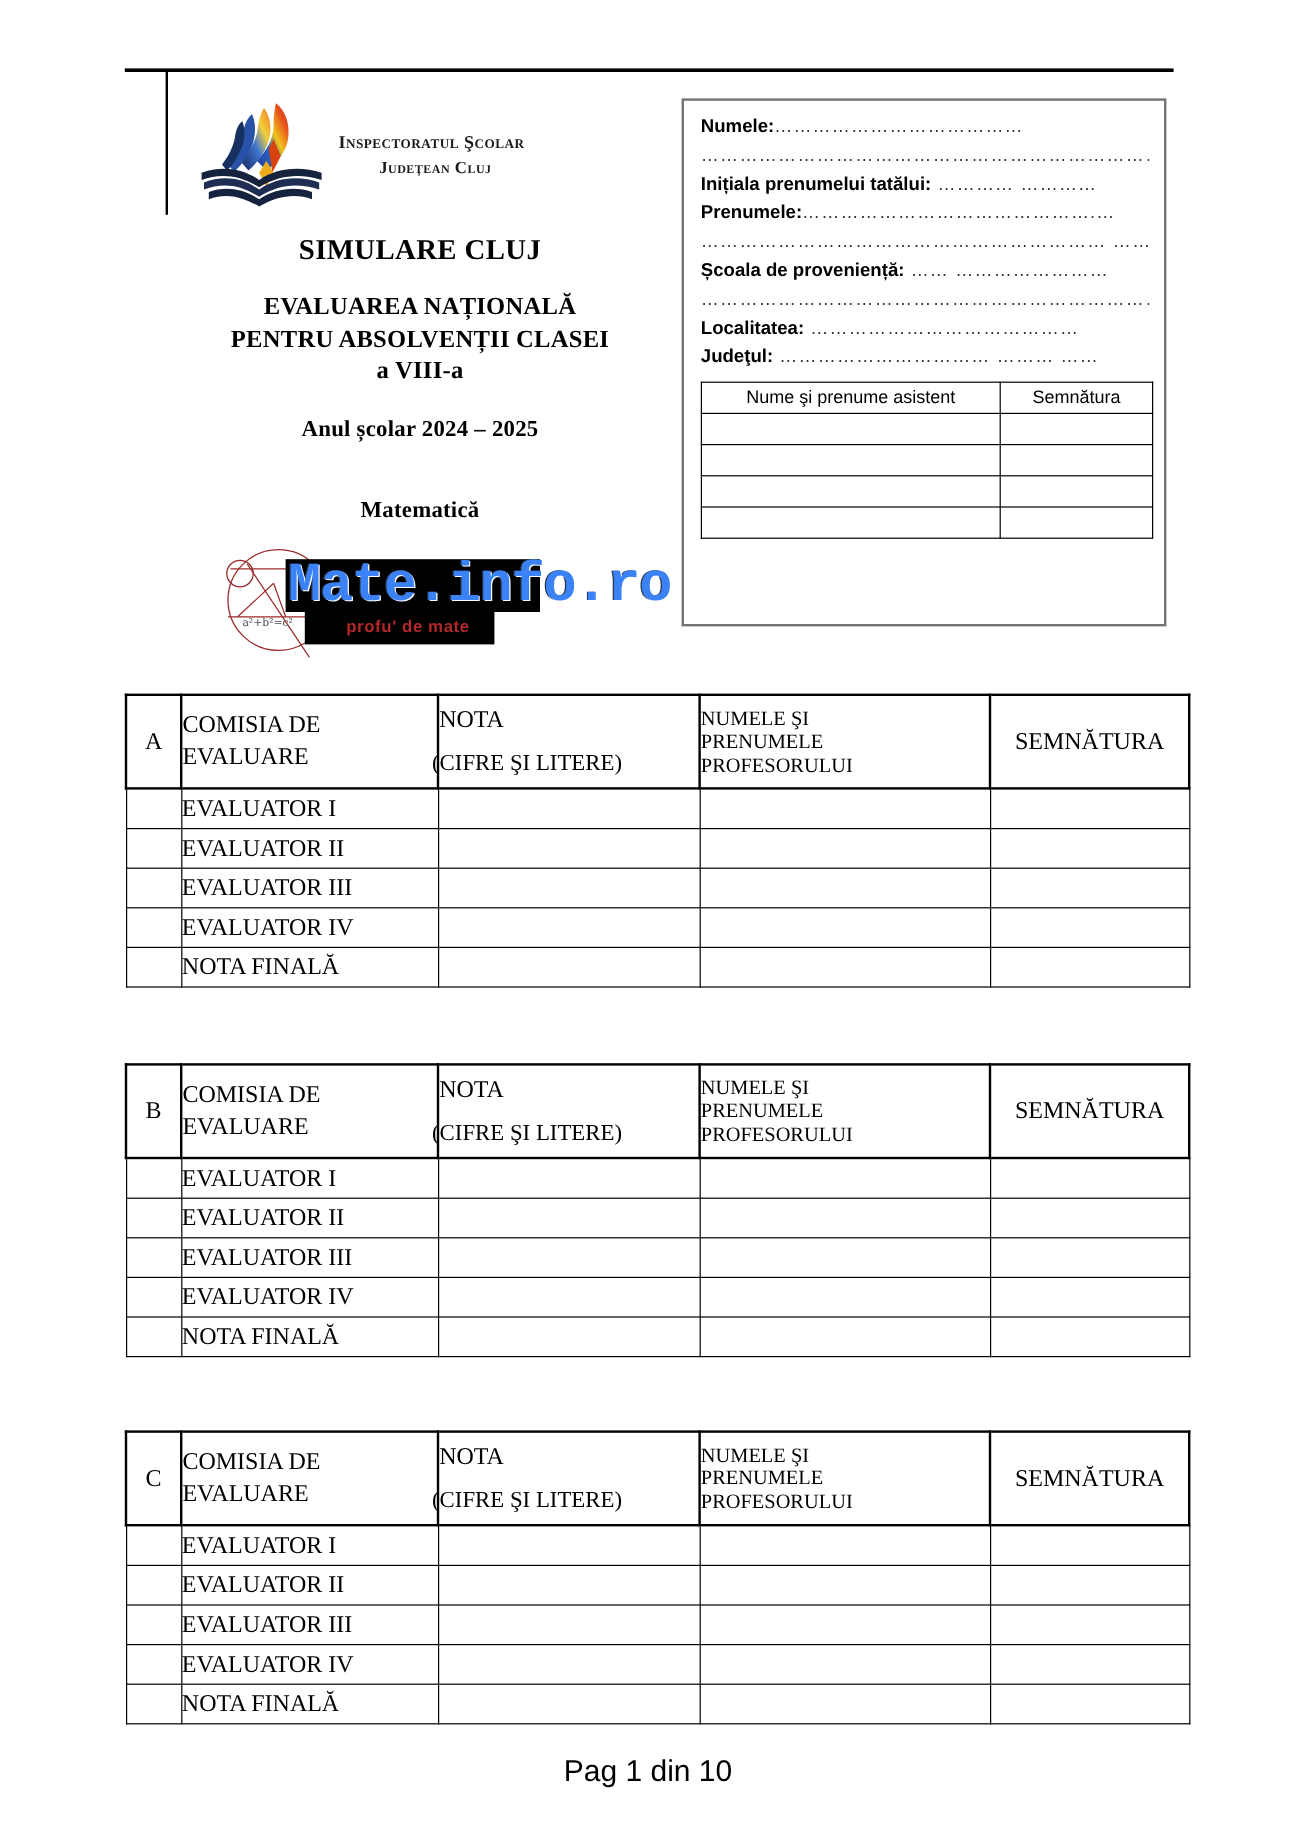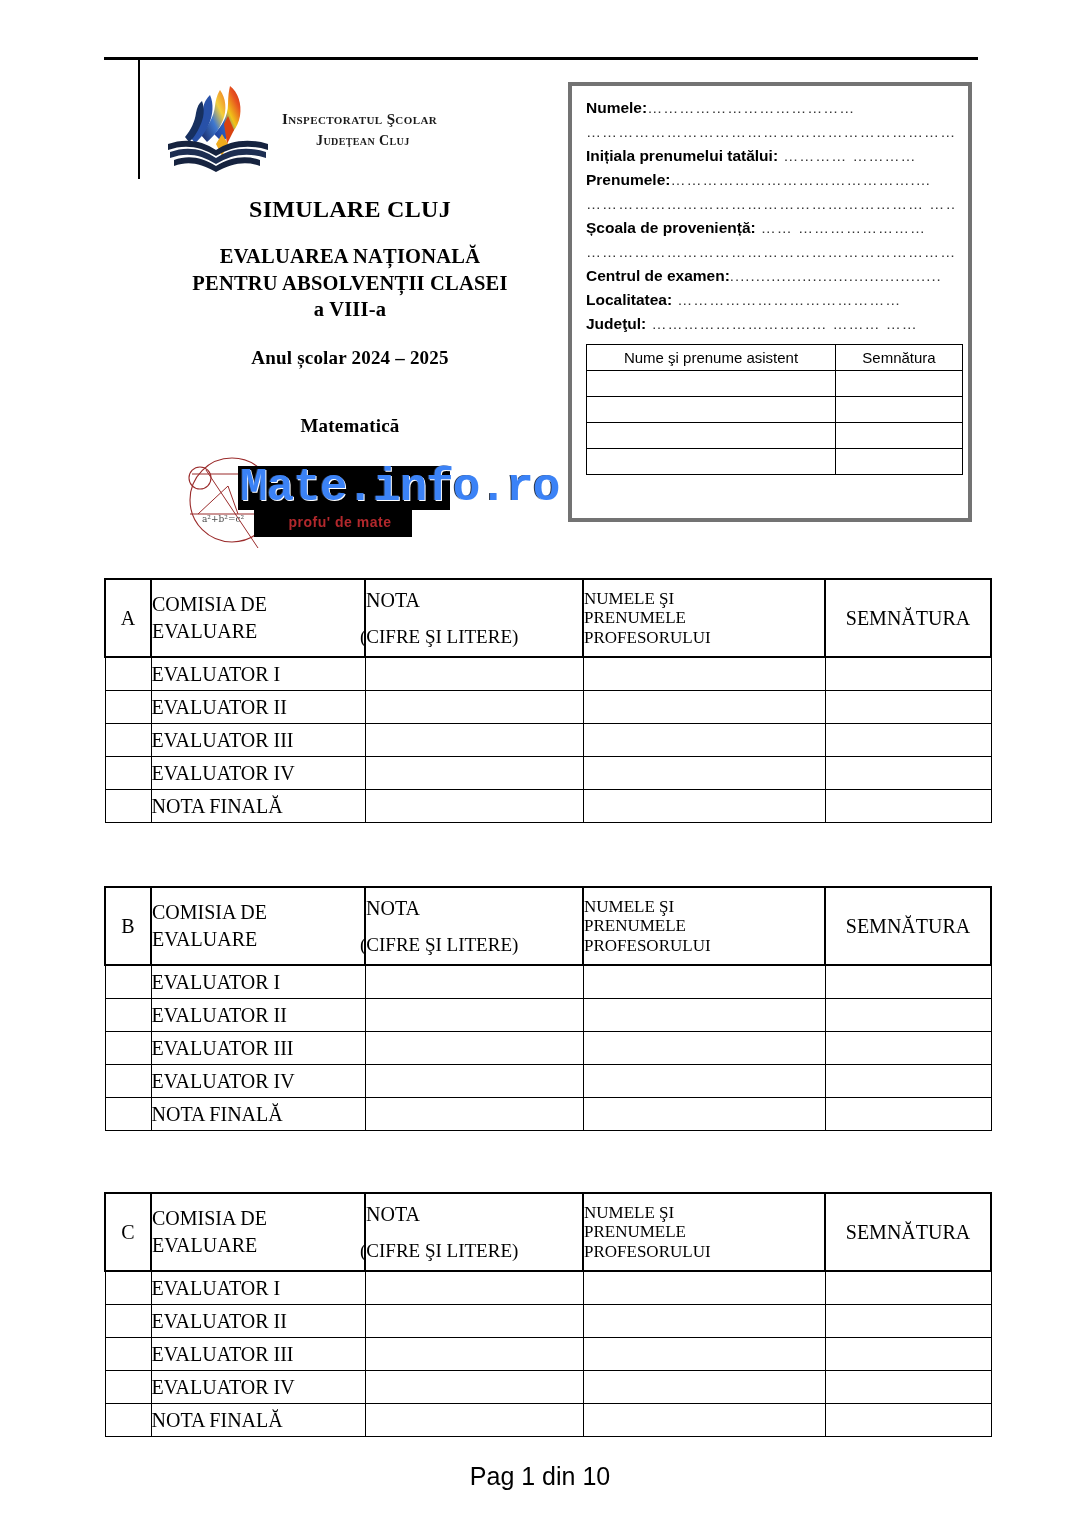--- a/index.html
+++ b/index.html
@@ -164,21 +164,21 @@
     height: 96px;
   }
 
   
   .id-box {
     position: absolute;
     left: 568px;
     top: 82px;
     width: 404px;
     height: 440px;
-    border: 4px solid #737373;
+    border: 2px solid #737373;
     box-sizing: border-box;
     padding: 10px 12px 8px 14px;
     font-family: "Liberation Sans", sans-serif;
   }
   .id-line {
     font-size: 15.5px;
     line-height: 24px;
     white-space: nowrap;
     overflow: hidden;
     color: #000;
@@ -367,23 +367,20 @@
       <b>Prenumele:</b><span class="id-dots">……………………………………….…</span>
     </div>
     <div class="id-line">
       <span class="id-dots full">……………………………………………………… ……</span>
     </div>
     <div class="id-line">
       <b>Școala de proveniență:</b><span class="id-dots"> …… ……………………</span>
     </div>
     <div class="id-line">
       <span class="id-dots full">……………………………………………………………….</span>
-    </div>
-    <div class="id-line">
-      <b>Centrul de examen:</b><span class="id-dots">.........................................</span>
     </div>
     <div class="id-line">
       <b>Localitatea:</b><span class="id-dots"> ……………………………………</span>
     </div>
     <div class="id-line">
       <b>Judeţul:</b><span class="id-dots"> …………………………… ……… ……</span>
     </div>
 
     <table class="assist-table">
       <tbody>

